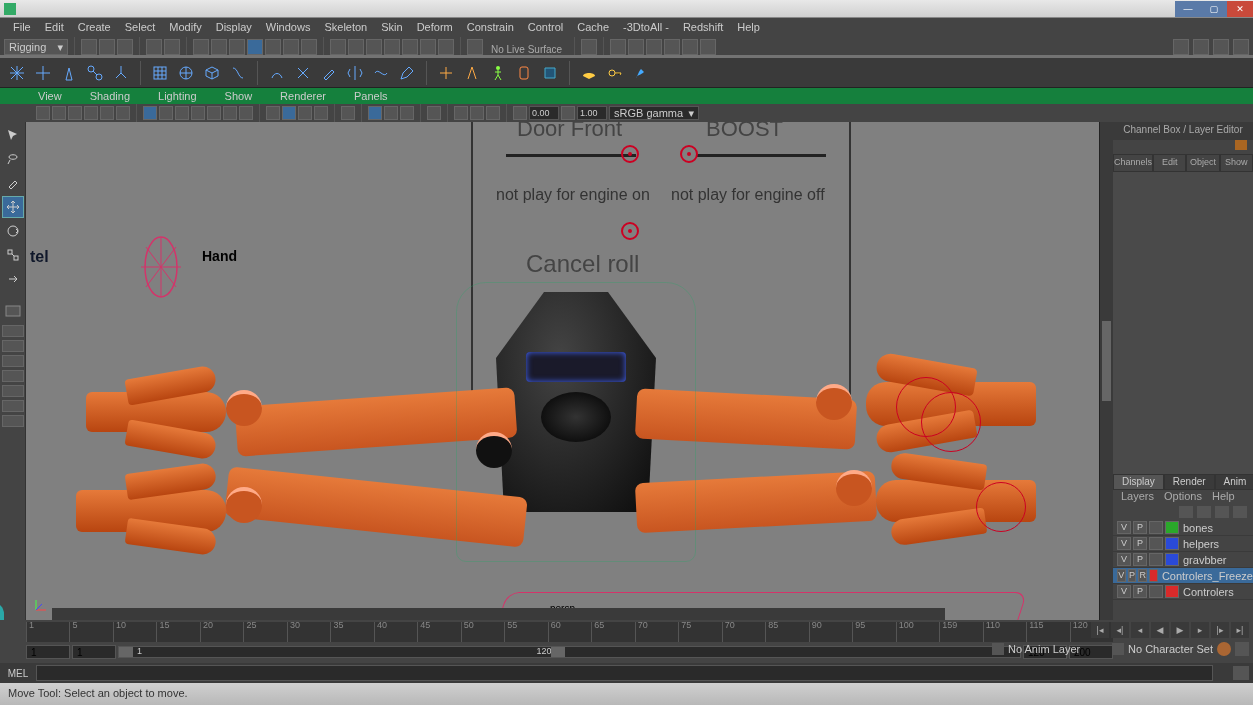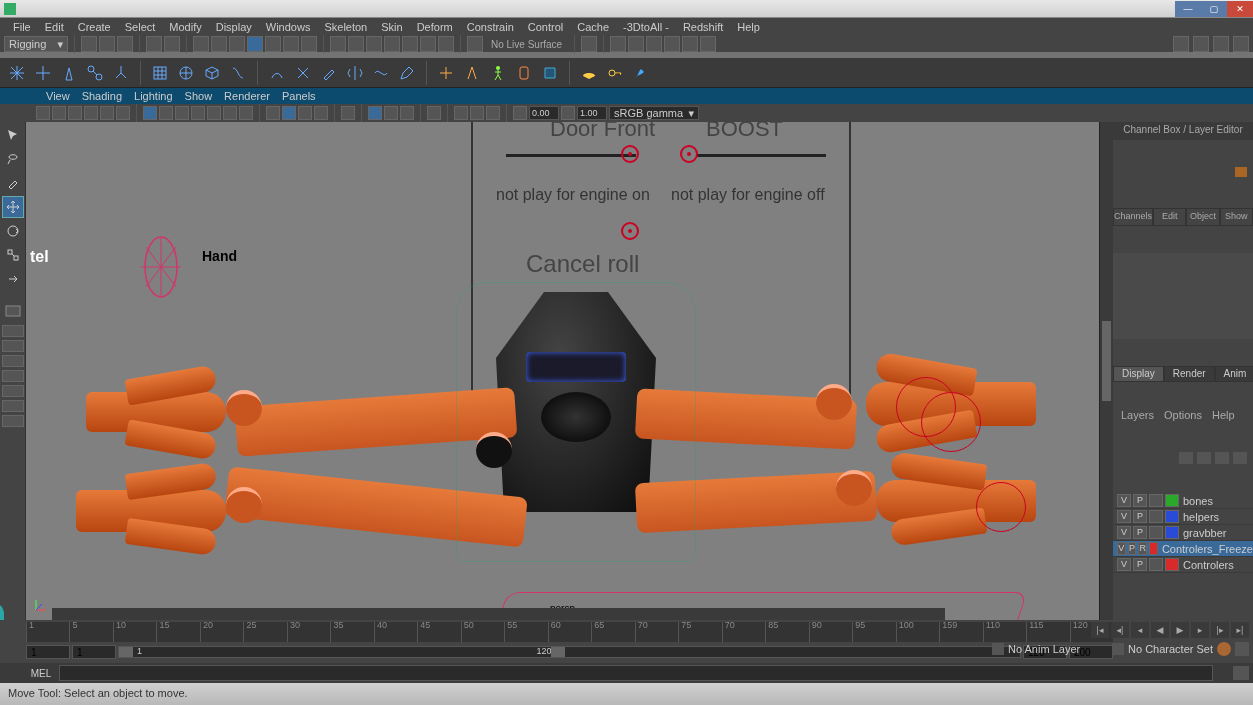--- a/index.html
+++ b/index.html
@@ -10,36 +10,36 @@
 .titlebar .icon { width:12px; height:12px; background:#3a6; margin-right:4px; }
 .winbtns { margin-left:auto; display:flex; }
 .winbtns div { width:26px; height:16px; display:flex; align-items:center; justify-content:center; color:#fff; font-size:9px; }
 .winbtns .min,.winbtns .max{background:#5a7aa8;} .winbtns .close{background:#c94a3b;}
 
 
 .menubar { height:18px; background:#444; display:flex; align-items:center; padding-left:6px; gap:0; color:#ccc; }
 .menubar span { padding:2px 7px; cursor:default; }
 
 
-.shelf1 { height:22px; background:#444; border-bottom:6px solid #737373; display:flex; align-items:center; padding:0 4px; gap:2px; }
+.shelf1 { height:22px; background:#444; border-bottom:3px solid #737373; display:flex; align-items:flex-end; padding:0 4px; gap:2px; }
 .modepick { width:64px; height:16px; background:#555; border:1px solid #666; display:flex; align-items:center; padding:0 4px; color:#ccc; font-size:10px; }
 .modepick .arrow{margin-left:auto;}
 .sep { width:1px; height:18px; background:#555; margin:0 4px; }
 .ico { width:16px; height:16px; border:1px solid #666; background:#555; display:inline-block; }
 .ico.active{background:#3a6a9a;}
 .shelf1 .endicons{margin-left:auto;display:flex;gap:4px;}
 
 
 .shelf2 { height:30px; background:#3a3a3a; border-bottom:1px solid #222; display:flex; align-items:center; padding:0 6px; gap:4px; }
 .ico2 { width:22px; height:22px; display:flex; align-items:center; justify-content:center; }
 .ico2 svg{width:18px;height:18px;}
 .sep2{width:1px;height:24px;background:#555;margin:0 4px;}
 
 
-.panelmenu { height:16px; background:#0c4a6e; display:flex; align-items:center; padding-left:40px; gap:0; font-size:10px; }
+.panelmenu { height:16px; background:#15803d; display:flex; align-items:center; padding-left:32px; gap:16px; font-size:10px; }
 .panelmenu span{padding:1px 6px;}
 
 
 .paneltb { height:18px; background:#444; display:flex; align-items:center; padding-left:36px; gap:2px; }
 .pico{width:14px;height:14px;background:#555;border:1px solid #666;}
 .pico.on{background:#3a6a9a;}
 .numfield{width:30px;height:14px;background:#2a2a2a;border:1px solid #555;color:#ccc;font-size:9px;padding:0 2px;}
 .gammafield{width:90px;height:14px;background:#2a2a2a;border:1px solid #555;color:#ccc;font-size:9px;padding:0 4px;display:flex;align-items:center;}
 .gammafield .arrow{margin-left:auto;}
 
@@ -69,21 +69,21 @@
 
 .modelwrap{position:absolute;top:200px;left:50px;right:50px;height:300px;}
 .arm{position:absolute;height:50px;background:linear-gradient(#e67a3a,#c85520);border-radius:8px;}
 .joint{position:absolute;width:36px;height:36px;background:#c85520;border-radius:50%;border-top:4px solid #fa8;}
 .cockpit{position:absolute;left:420px;top:-30px;width:160px;height:220px;background:radial-gradient(ellipse at 40% 30%,#444,#0a0a0a);border-radius:20px;clip-path:polygon(30% 0,70% 0,100% 30%,95% 100%,5% 100%,0 30%);}
 .claw{position:absolute;width:140px;height:90px;}
 .claw .f{position:absolute;background:linear-gradient(#e67a3a,#b84510);border-radius:6px 20px 20px 6px;}
 .basectrl{position:absolute;border:1.5px solid #d3346a;border-radius:12px;}
 
 
-.rightpane { width:140px; background:#444; display:flex; flex-direction:column;gap:27px; }
+.rightpane { width:140px; background:#444; display:flex; flex-direction:column; }
 .rphead{height:18px;background:#3a3a3a;text-align:center;font-size:10px;padding-top:2px;color:#aaa;}
 .rptabs{height:18px;display:flex;background:#444;}
 .rptabs span{flex:1;text-align:center;font-size:9px;padding-top:2px;color:#aaa;border:1px solid #333;}
 .rpblank{flex:1;background:#4a4a4a;}
 .rptabs2{height:16px;display:flex;}
 .rptabs2 span{padding:1px 8px;font-size:10px;border:1px solid #333;background:#3a3a3a;}
 .rptabs2 span.active{background:#555;}
 .layeropts{height:16px;display:flex;gap:10px;padding-left:8px;font-size:10px;color:#aaa;}
 .layerctl{height:14px;display:flex;justify-content:flex-end;gap:4px;padding-right:6px;}
 .layerctl div{width:14px;height:12px;background:#555;}
@@ -101,21 +101,21 @@
 .tlrange{height:16px;margin:0 140px 0 26px;display:flex;align-items:center;gap:2px;}
 .tlnum{width:44px;height:14px;background:#2a2a2a;border:1px solid #555;font-size:10px;padding:0 4px;}
 .tlbar{flex:1;height:12px;background:#2a2a2a;border:1px solid #555;position:relative;}
 .tlhandle{position:absolute;top:0;height:10px;background:#666;}
 .playctl{position:absolute;right:4px;top:2px;display:flex;gap:2px;}
 .playbtn{width:18px;height:16px;background:#3a3a3a;display:flex;align-items:center;justify-content:center;color:#aaa;font-size:9px;}
 .below{position:absolute;right:4px;top:22px;display:flex;align-items:center;gap:4px;font-size:9px;}
 .animlayer{width:100px;}
 
 
-.cmdline{position:absolute;left:0;right:0;bottom:22px;height:20px;background:#3a3a3a;display:flex;align-items:center;padding-left:23px;}
+.cmdline{position:absolute;left:0;right:0;bottom:22px;height:20px;background:#3a3a3a;display:flex;align-items:center;}
 .cmdlabel{width:36px;text-align:center;font-size:10px;}
 .cmdfield{flex:1;height:16px;background:#2a2a2a;border:1px solid #555;margin-right:20px;}
 .status{position:absolute;left:0;right:0;bottom:0;height:22px;background:linear-gradient(#d0d0d0,#b8b8b8);color:#333;font-size:10px;padding:4px 8px;}
 
 .vscroll{width:14px;background:#3a3a3a;border-left:1px solid #222;position:relative;}
 .vthumb{position:absolute;top:40%;left:2px;right:2px;height:80px;background:#666;}
 .hscroll{position:absolute;left:26px;right:154px;bottom:0;height:12px;background:#3a3a3a;}
 
 </style>
 </head>
@@ -430,38 +430,38 @@
     <div class="tboxsub"></div>
     <div class="tboxsub"></div>
     <div class="tboxsub"></div>
     <div class="tboxsub"></div>
   </div>
 
   <div class="viewport">
     <div class="hud">
 
       <div class="hudbox" style="left:445px;top:-20px;width:380px;height:300px;border-top:none;border-radius:0 0 8px 8px"></div>
-      <div class="hudtxt" style="left:524px;top:-6px">Door Front</div>
+      <div class="hudtxt" style="left:491px;top:-6px">Door Front</div>
       <div class="hudtxt" style="left:680px;top:-6px">BOOST</div>
       <div class="hudslider" style="left:480px;top:32px;width:130px"></div>
       <div class="hudknob" style="left:595px;top:23px"></div>
       <div class="hudslider" style="left:670px;top:32px;width:130px"></div>
       <div class="hudknob" style="left:654px;top:23px"></div>
       <div class="hudnote" style="left:470px;top:64px">not play for engine on</div>
       <div class="hudnote" style="left:645px;top:64px">not play for engine off</div>
       <div class="hudknob" style="left:595px;top:100px"></div>
       <div class="hudtxt" style="left:500px;top:128px;font-size:24px">Cancel roll</div>
 
       <div style="position:absolute;left:100px;top:110px;width:70px;height:70px">
         <svg viewBox="0 0 70 70">
             <ellipse cx="35" cy="35" rx="16" ry="30" stroke="#d3346a" fill="none" stroke-width="1.5"></ellipse>
             <path d="M35 5v60M15 35h40M20 15l30 40M50 15l-30 40" stroke="#d3346a" stroke-width="1"></path>
           </svg>
       </div>
-      <div style="position:absolute;left:4px;top:126px;color:#ffffff;font-size:16px;font-weight:bold">tel</div>
+      <div style="position:absolute;left:4px;top:126px;color:#0f172a;font-size:16px;font-weight:bold">tel</div>
       <div style="position:absolute;left:176px;top:126px;color:#000;font-size:14px;font-weight:bold">Hand</div>
 
       <div class="modelwrap">
 
         <div class="cockpit">
           <div style="position:absolute;top:60px;left:30px;width:100px;height:30px;background:#1a1a2a;border-radius:4px;box-shadow:0 0 6px #46f inset"></div>
           <div style="position:absolute;top:100px;left:45px;width:70px;height:50px;background:radial-gradient(#333,#000);border-radius:50%"></div>
         </div>
 
         <div class="arm" style="left:160px;top:75px;width:280px;transform:rotate(-4deg)"></div>

